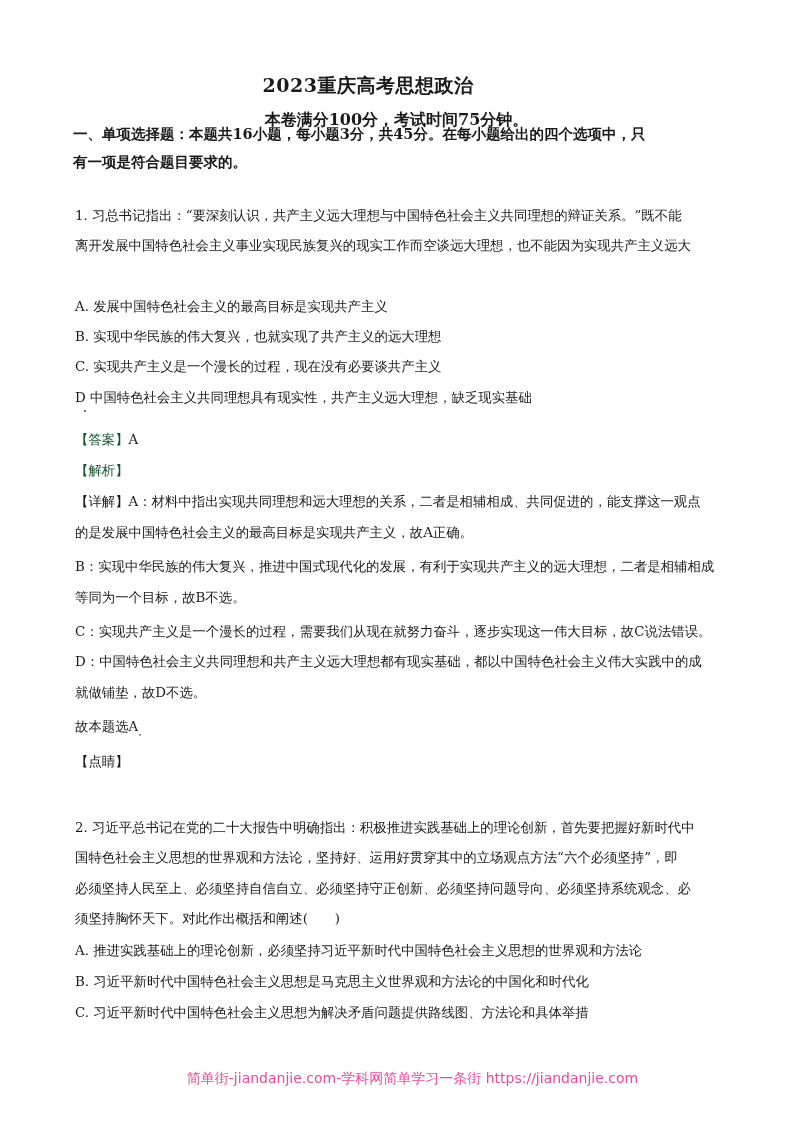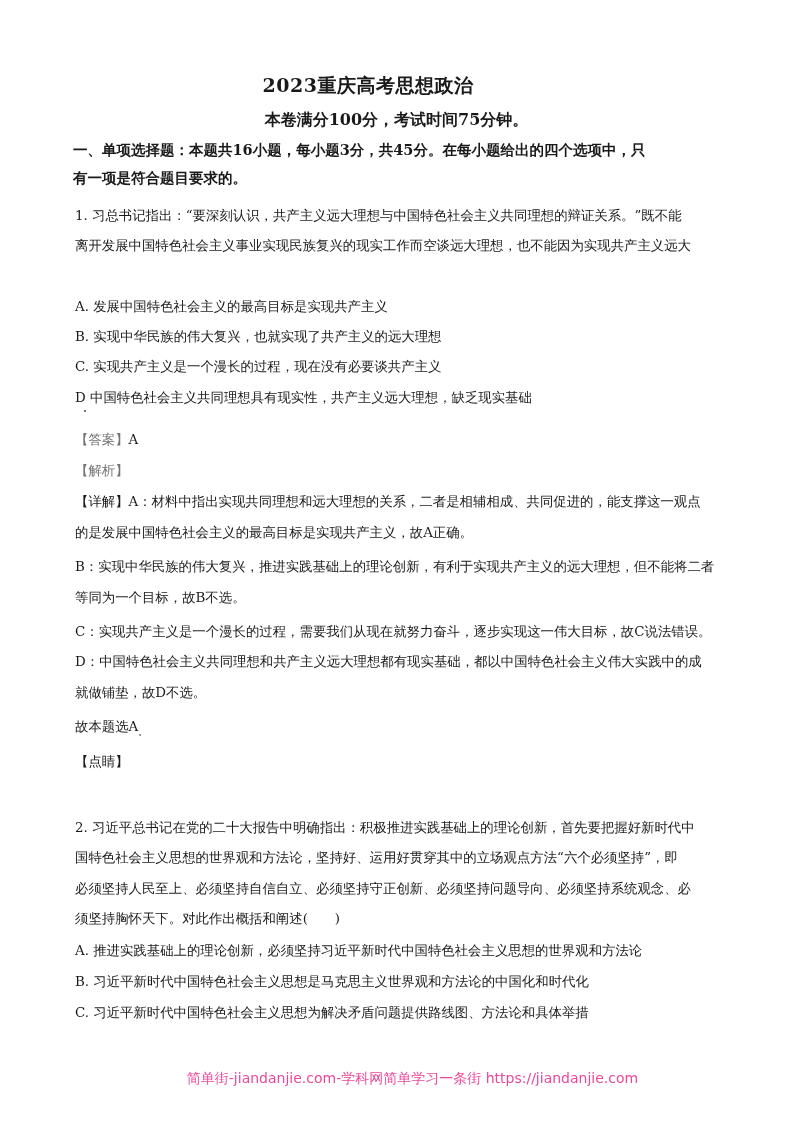--- a/index.html
+++ b/index.html
@@ -37,31 +37,31 @@
       font-size: 16px;
       font-weight: bold;
     }
     .section-head {
       position: absolute;
       left: 73px;
       width: 650px;
       font-size: 14.5px;
       font-weight: bold;
       line-height: 28px;
-      top: 136px;
+      top: 120px;
     }
     .line {
       position: absolute;
       left: 75px;
       font-size: 13.4px;
       line-height: 20px;
       white-space: nowrap;
     }
     .label-blue {
-      color: #737373;
+      color: #14532d;
     }
     .tiny-dot {
       position: absolute;
       left: 84px;
       top: 410px;
       width: 1.5px;
       height: 1.5px;
       background: #777;
     }
     .footer {
@@ -105,21 +105,21 @@
   <div class="line" style="top:430px;">
     <span class="label-blue">【答案】</span><span>A</span>
   </div>
 
   <div class="line label-blue" style="top:461px;">【解析】</div>
 
   <div class="line" style="top:523px;">的是发展中国特色社会主义的最高目标是实现共产主义，故A正确。</div>
   <div class="line" style="top:492px;">
     <span>【详解】</span><span>A：材料中指出实现共同理想和远大理想的关系，二者是相辅相成、共同促进的，能支撑这一观点</span>
   </div>
-  <div class="line" style="top:557px;">B：实现中华民族的伟大复兴，推进实践基础上的理论创新，有利于实现共产主义的远大理想，但不能将二者</div>
+  <div class="line" style="top:557px;">B：实现中华民族的伟大复兴，推进中国式现代化的发展，有利于实现共产主义的远大理想，二者是相辅相成</div>
   <div class="line" style="top:588px;">等同为一个目标，故B不选。</div>
   <div class="line" style="top:622px;">C：实现共产主义是一个漫长的过程，需要我们从现在就努力奋斗，逐步实现这一伟大目标，故C说法错误。</div>
   <div class="line" style="top:652px;">D：中国特色社会主义共同理想和共产主义远大理想都有现实基础，都以中国特色社会主义伟大实践中的成</div>
   <div class="line" style="top:683px;">就做铺垫，故D不选。</div>
 
   <div class="line" style="top:717px;">
     <span>故本题选A</span><span class="sub-small">。</span>
   </div>
 
   <div class="line" style="top:752px;">【点睛】</div>

